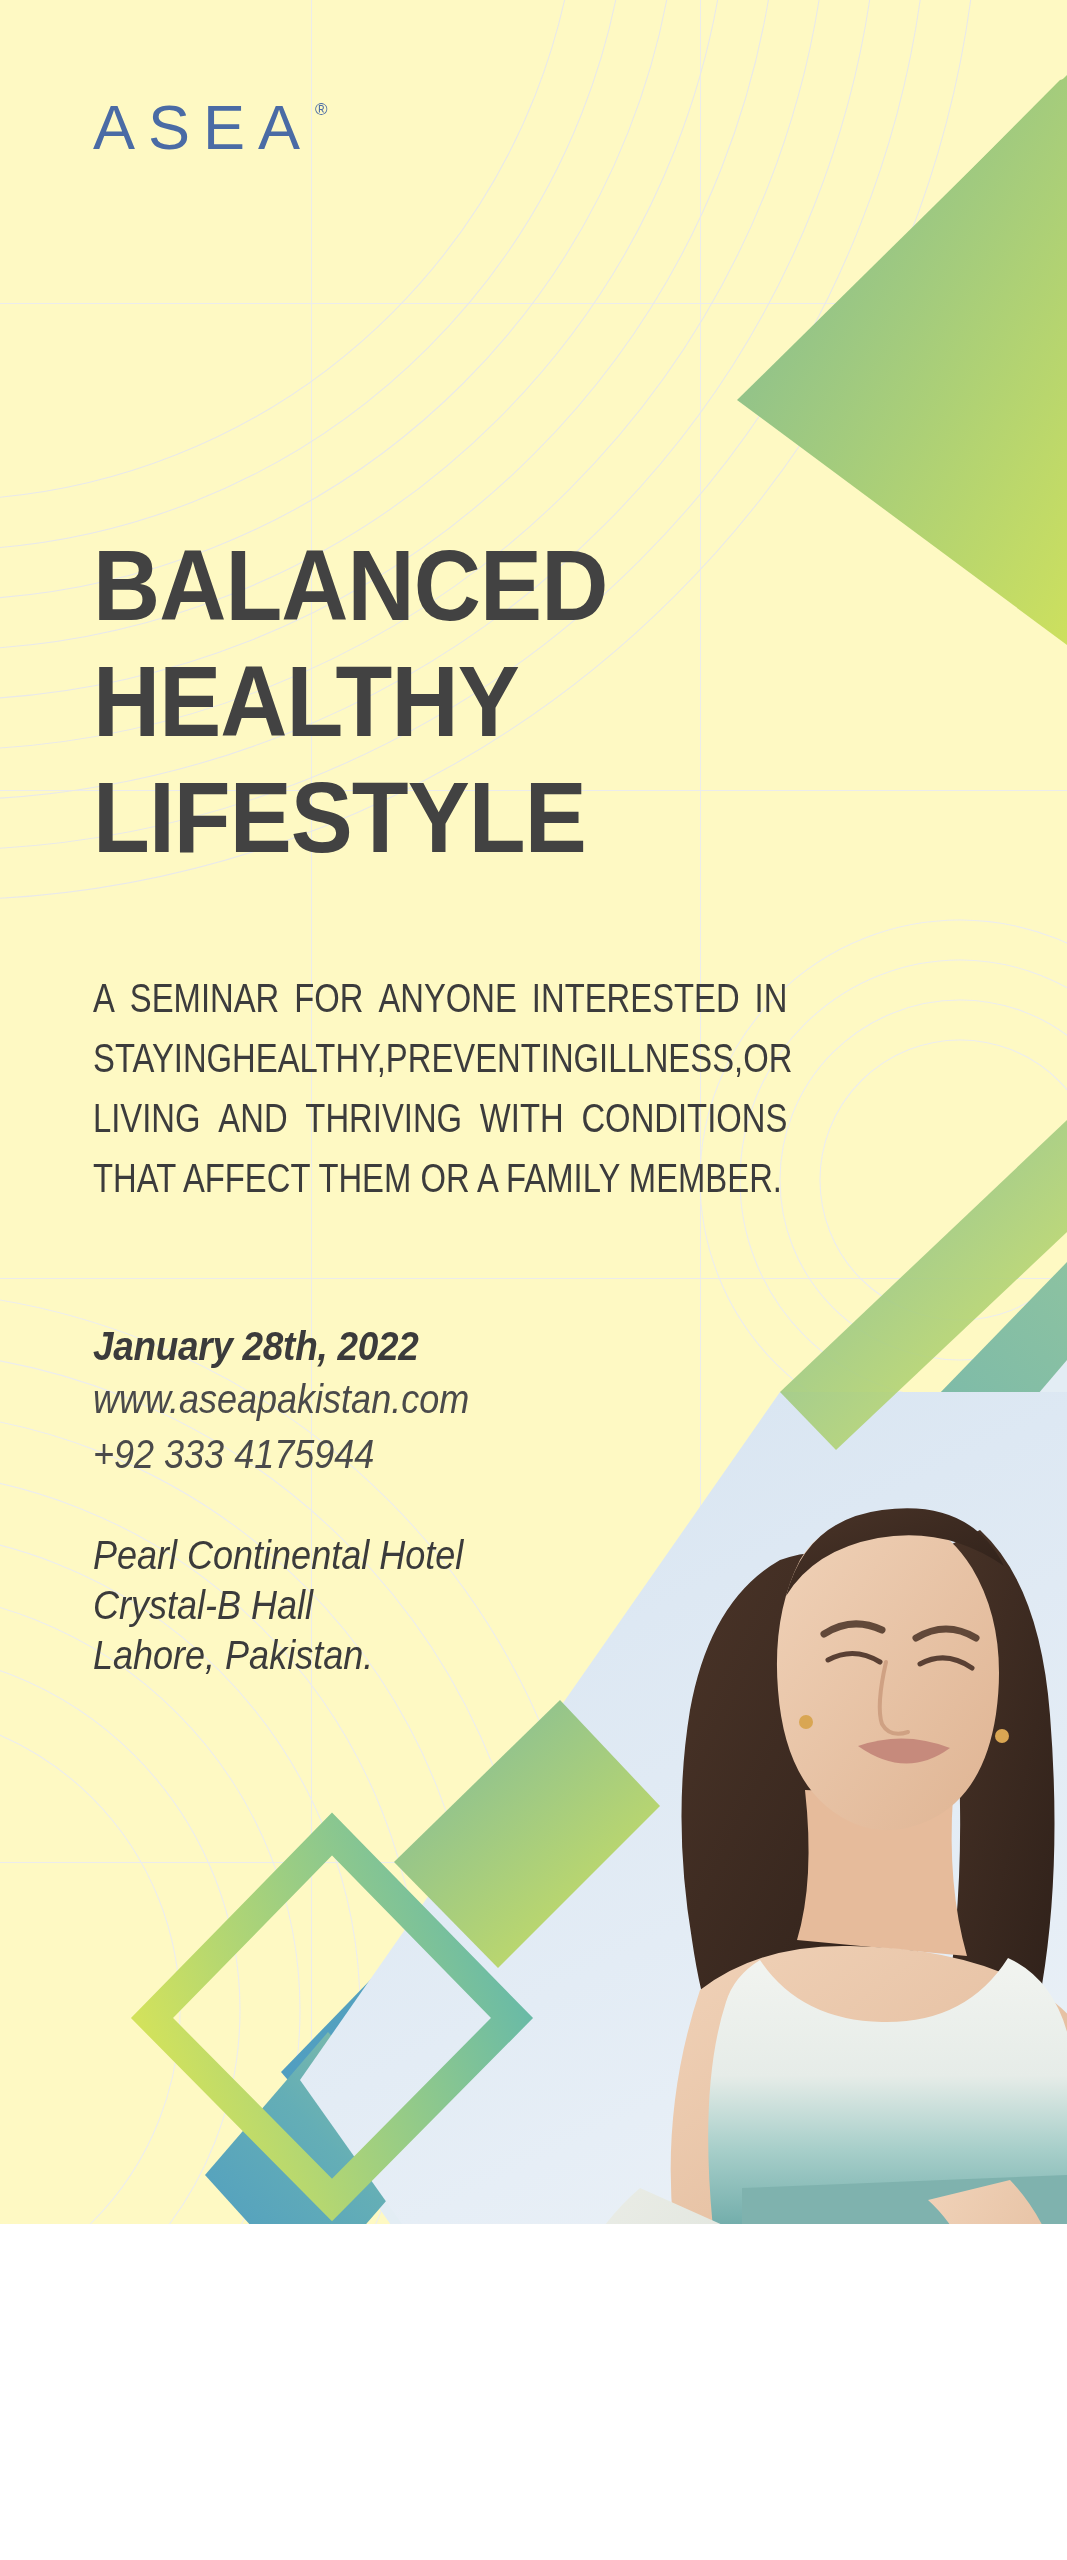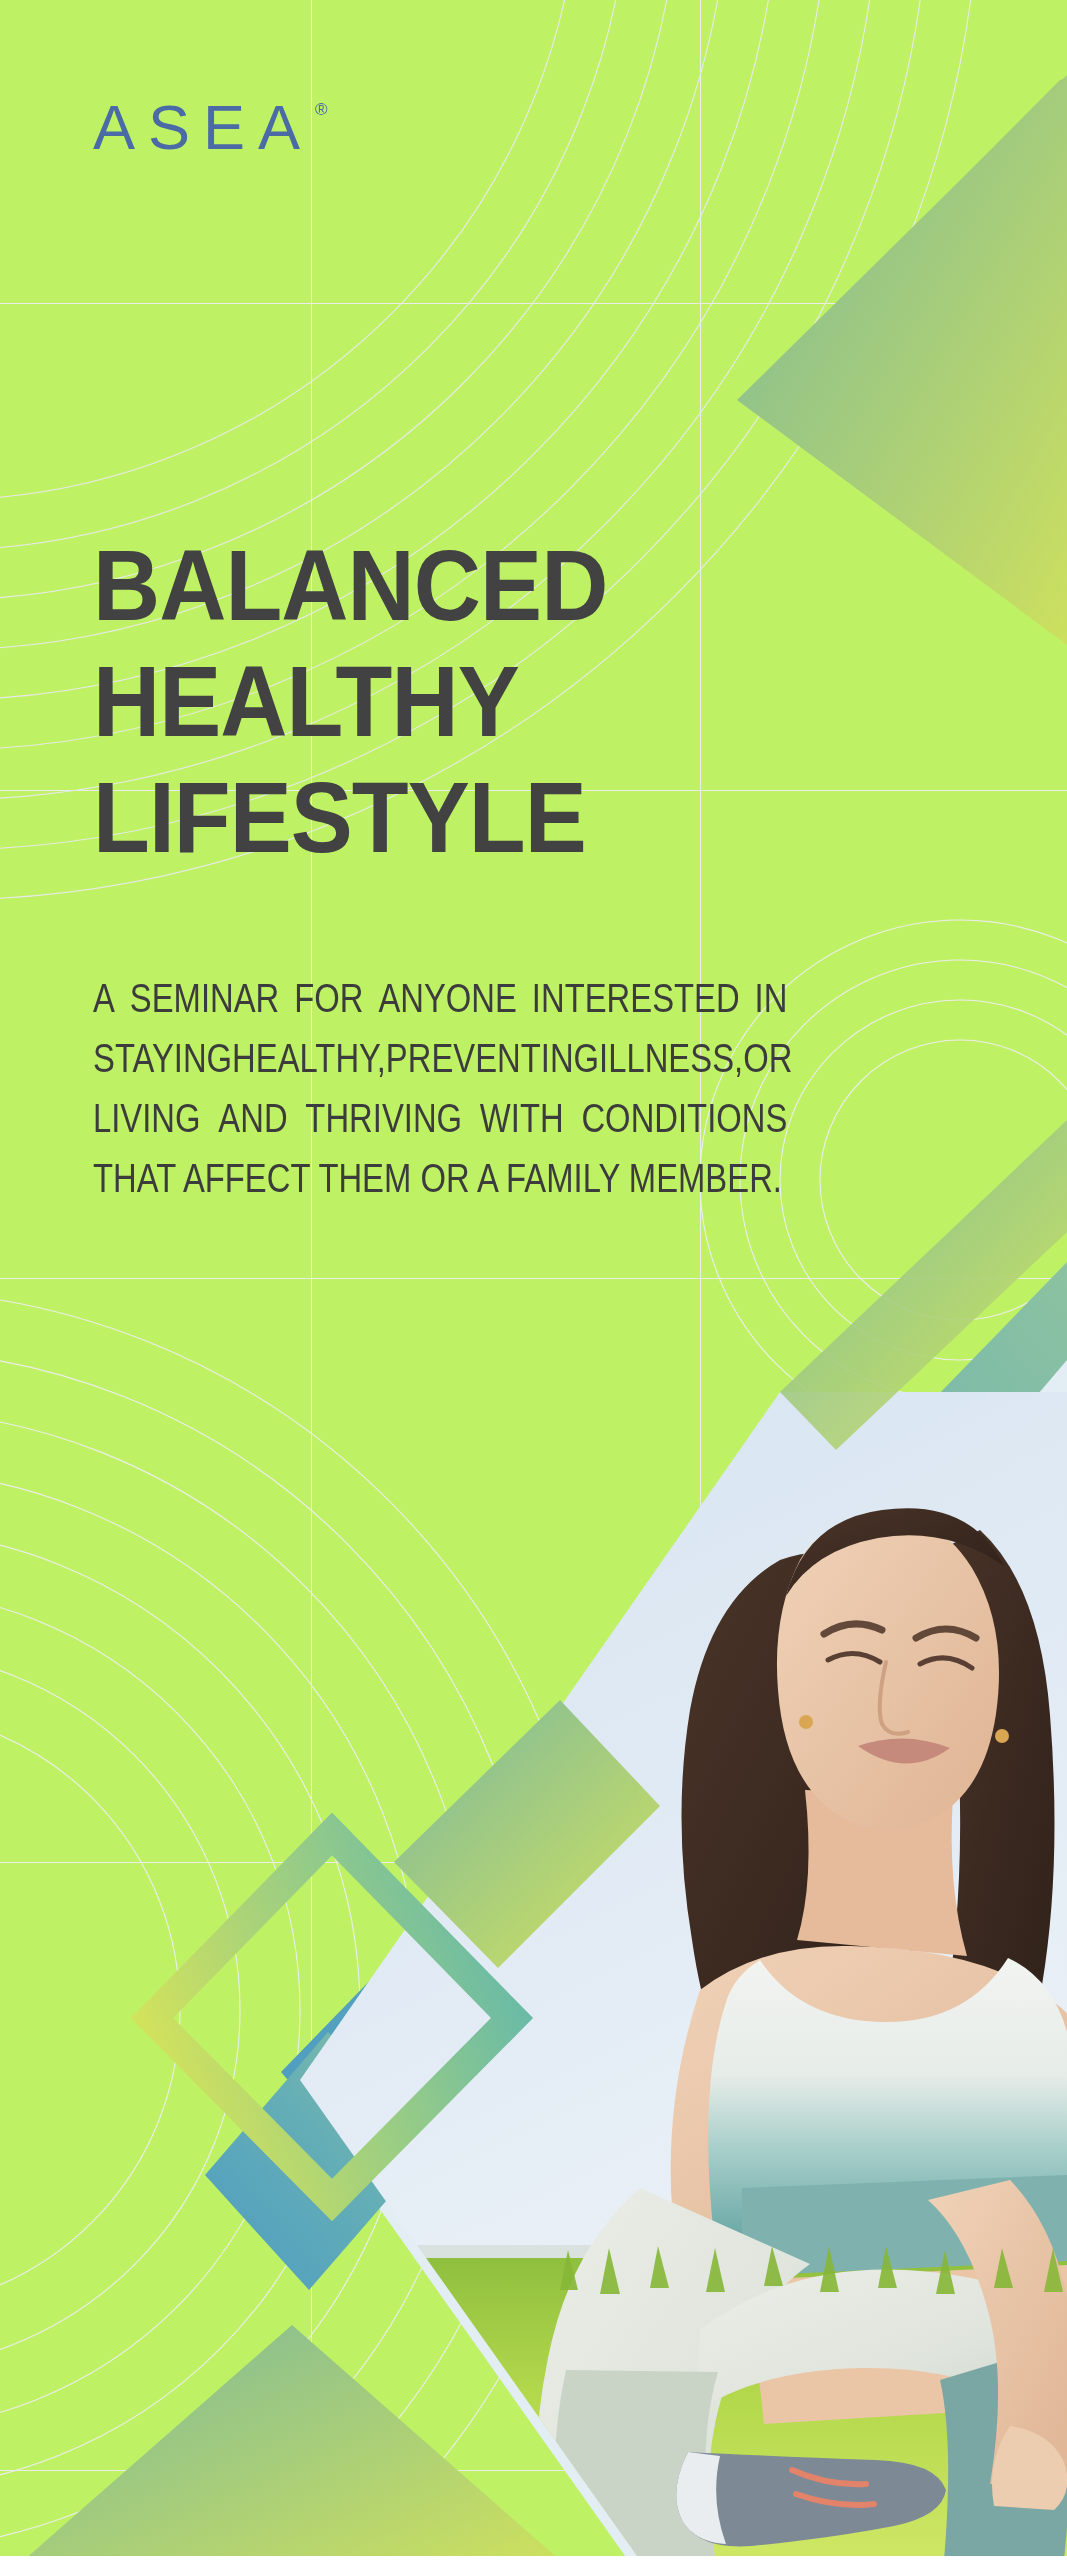--- a/index.html
+++ b/index.html
@@ -5,22 +5,22 @@
   * { margin:0; padding:0; box-sizing:border-box; }
   html,body { background:#ffffff; }
   body {
     width:1067px; height:2560px;
     font-family:"Liberation Sans", sans-serif;
     overflow:hidden; position:relative;
   }
 
   #poster {
     position:absolute; inset:0;
-    width:1067px; height:2556px;
-    background:#bef264;
+    width:1067px; height:2224px;
+    background:#fef9c3;
     overflow:hidden;
   }
 
   
   .bg-layer { position:absolute; inset:0; pointer-events:none; }
   .guide-v { position:absolute; top:0; bottom:0; width:1px; background:#ececec; }
   .guide-h { position:absolute; left:0; right:0; height:1px; background:#ececec; }
 
   
   .logo-wrap {
@@ -319,14 +319,23 @@
     <span>
         <i style="font-style: normal;">LIVING</i>
         <i style="font-style: normal;">AND</i>
         <i style="font-style: normal;">THRIVING</i>
         <i style="font-style: normal;">WITH</i>
         <i style="font-style: normal;">CONDITIONS</i>
       </span>
     <span class="last">THAT AFFECT THEM OR A FAMILY MEMBER.</span>
   </div>
 
+  <div class="details">
+    <div class="d-date">January 28th, 2022</div>
+    <div class="d-line">www.aseapakistan.com</div>
+    <div class="d-line">+92 333 4175944</div>
+    <div class="d-gap"></div>
+    <div class="d-addr">Pearl Continental Hotel</div>
+    <div class="d-addr">Crystal-B Hall</div>
+    <div class="d-addr">Lahore, Pakistan.</div>
+  </div>
 
 </div>
 
 </body></html>

